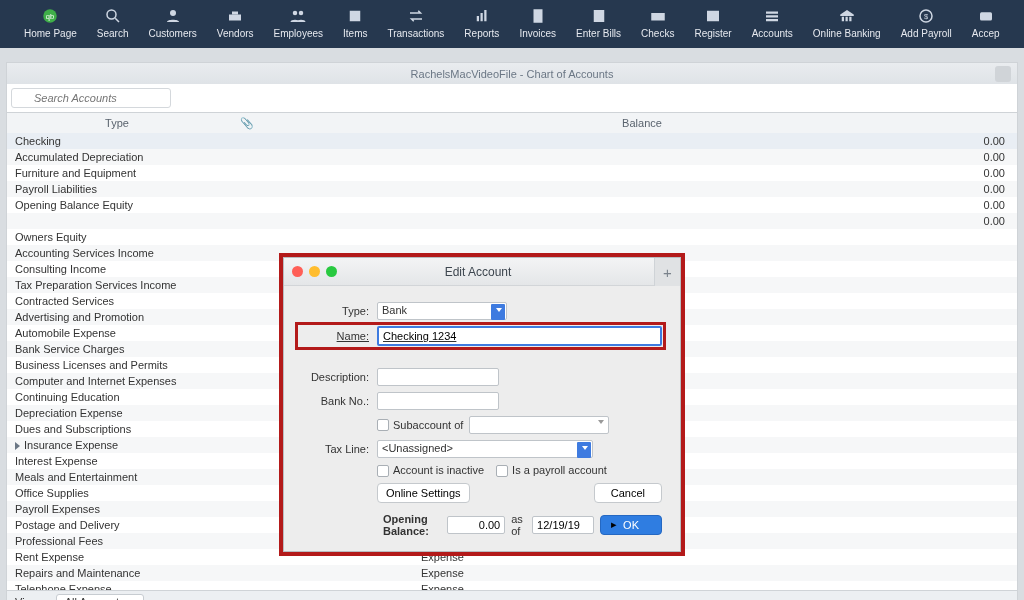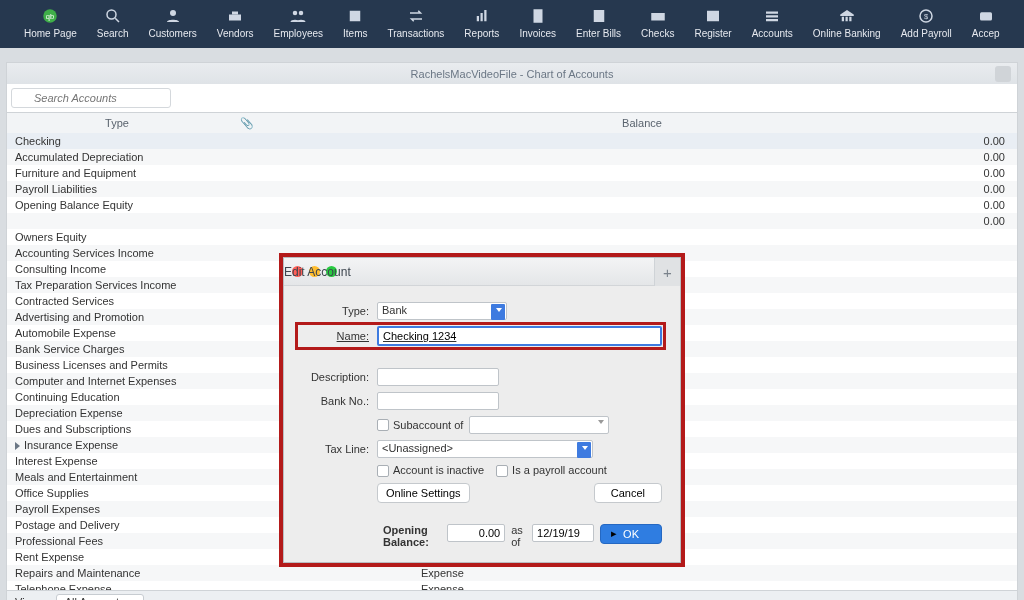--- a/index.html
+++ b/index.html
@@ -45,38 +45,38 @@
   .footer .sel { border:1px solid #c7ccd1; background:#fff; padding:1px 18px 1px 8px; border-radius:3px; font-size:11px; position:relative; }
   .footer .sel::after { content:""; position:absolute; right:5px; top:6px; border-left:3px solid transparent;border-right:3px solid transparent;border-top:4px solid #777; }
 
   
   .modal-frame { position:absolute; left:272px; top:120px; width:406px; border:4px solid #b31a1a; background:transparent; }
   .modal { background:#ededed; border:1px solid #b9bdc1; }
   .modal-titlebar { height:28px; background:linear-gradient(#f3f4f5,#e4e6e8); display:flex; align-items:center; position:relative; border-bottom:1px solid #d2d5d8;}
   .traffic { display:flex; gap:6px; padding-left:8px; }
   .dot { width:11px; height:11px; border-radius:50%; }
   .dot.r{background:#ff5f57;} .dot.y{background:#ffbd2e;} .dot.g{background:#28c940;}
-  .modal-title { position:absolute; left:0; right:8px; text-align:left; font-size:12px; color:#3d464f; pointer-events:none; }
+  .modal-title { position:absolute; left:0; right:8px; text-align:center; font-size:12px; color:#3d464f; pointer-events:none; }
   .modal-plus { position:absolute; right:0; top:0; width:26px; height:28px; background:#e0e2e4; border-left:1px solid #cfd3d7; display:flex; align-items:center; justify-content:center; color:#7a828b; font-size:15px; }
   .modal-body { padding:16px 18px 14px 15px; }
   .form-row { display:flex; align-items:center; margin-bottom:6px; }
   .form-row label { flex:0 0 70px; text-align:right; margin-right:8px; font-size:11px; color:#333; }
   .form-row .after-label { margin-left:78px; }
   .inp { border:1px solid #bfc4c9; background:#fff; height:18px; padding:1px 4px; font-size:11px; border-radius:2px; }
   .sel-blue { position:relative; }
   .sel-blue::after { content:""; position:absolute; right:1px; top:1px; width:14px; height:16px; background:#3e7be0; border-radius:1px; }
   .sel-blue::before { content:""; position:absolute; right:4px; top:5px; border-left:3px solid transparent;border-right:3px solid transparent;border-top:4px solid #fff; z-index:2; }
   .name-frame { border:3px solid #b31a1a; padding:1px; margin:-4px -4px 18px -4px; display:flex; align-items:center;text-decoration:underline; }
   .name-frame label { flex:0 0 70px; text-align:right; margin-right:8px; }
   .name-frame .inp { flex:1; border:2px solid #3e7be0; height:20px; }
   .chk { width:12px; height:12px; border:1px solid #a9afb5; background:#fff; display:inline-block; vertical-align:middle; margin-right:4px; border-radius:2px; }
   .btn { border:1px solid #c5c9cd; background:#fff; padding:3px 16px; border-radius:4px; font-size:11px; cursor:pointer; }
   .btn-primary { background:#2f7de1; color:#fff; border:1px solid #2568c2; padding:3px 22px; position:relative; }
   .btn-primary .cursor { position:absolute; left:10px; top:2px; font-size:11px; color:#000; }
-  .opening-row { display:flex; align-items:flex-start; gap:6px; margin-top:21px; }
+  .opening-row { display:flex; align-items:center; gap:6px; margin-top:10px; }
   .opening-row .lbl { font-weight:600; }
 </style>
 </head>
 <body>
 
 <div class="topbar" id="topbar">
     <div class="nav-item">
       <div class="icon">
         <svg width="20" height="18" viewBox="0 0 24 24">
           <circle cx="12" cy="12" r="9" fill="#3fae49"></circle>

